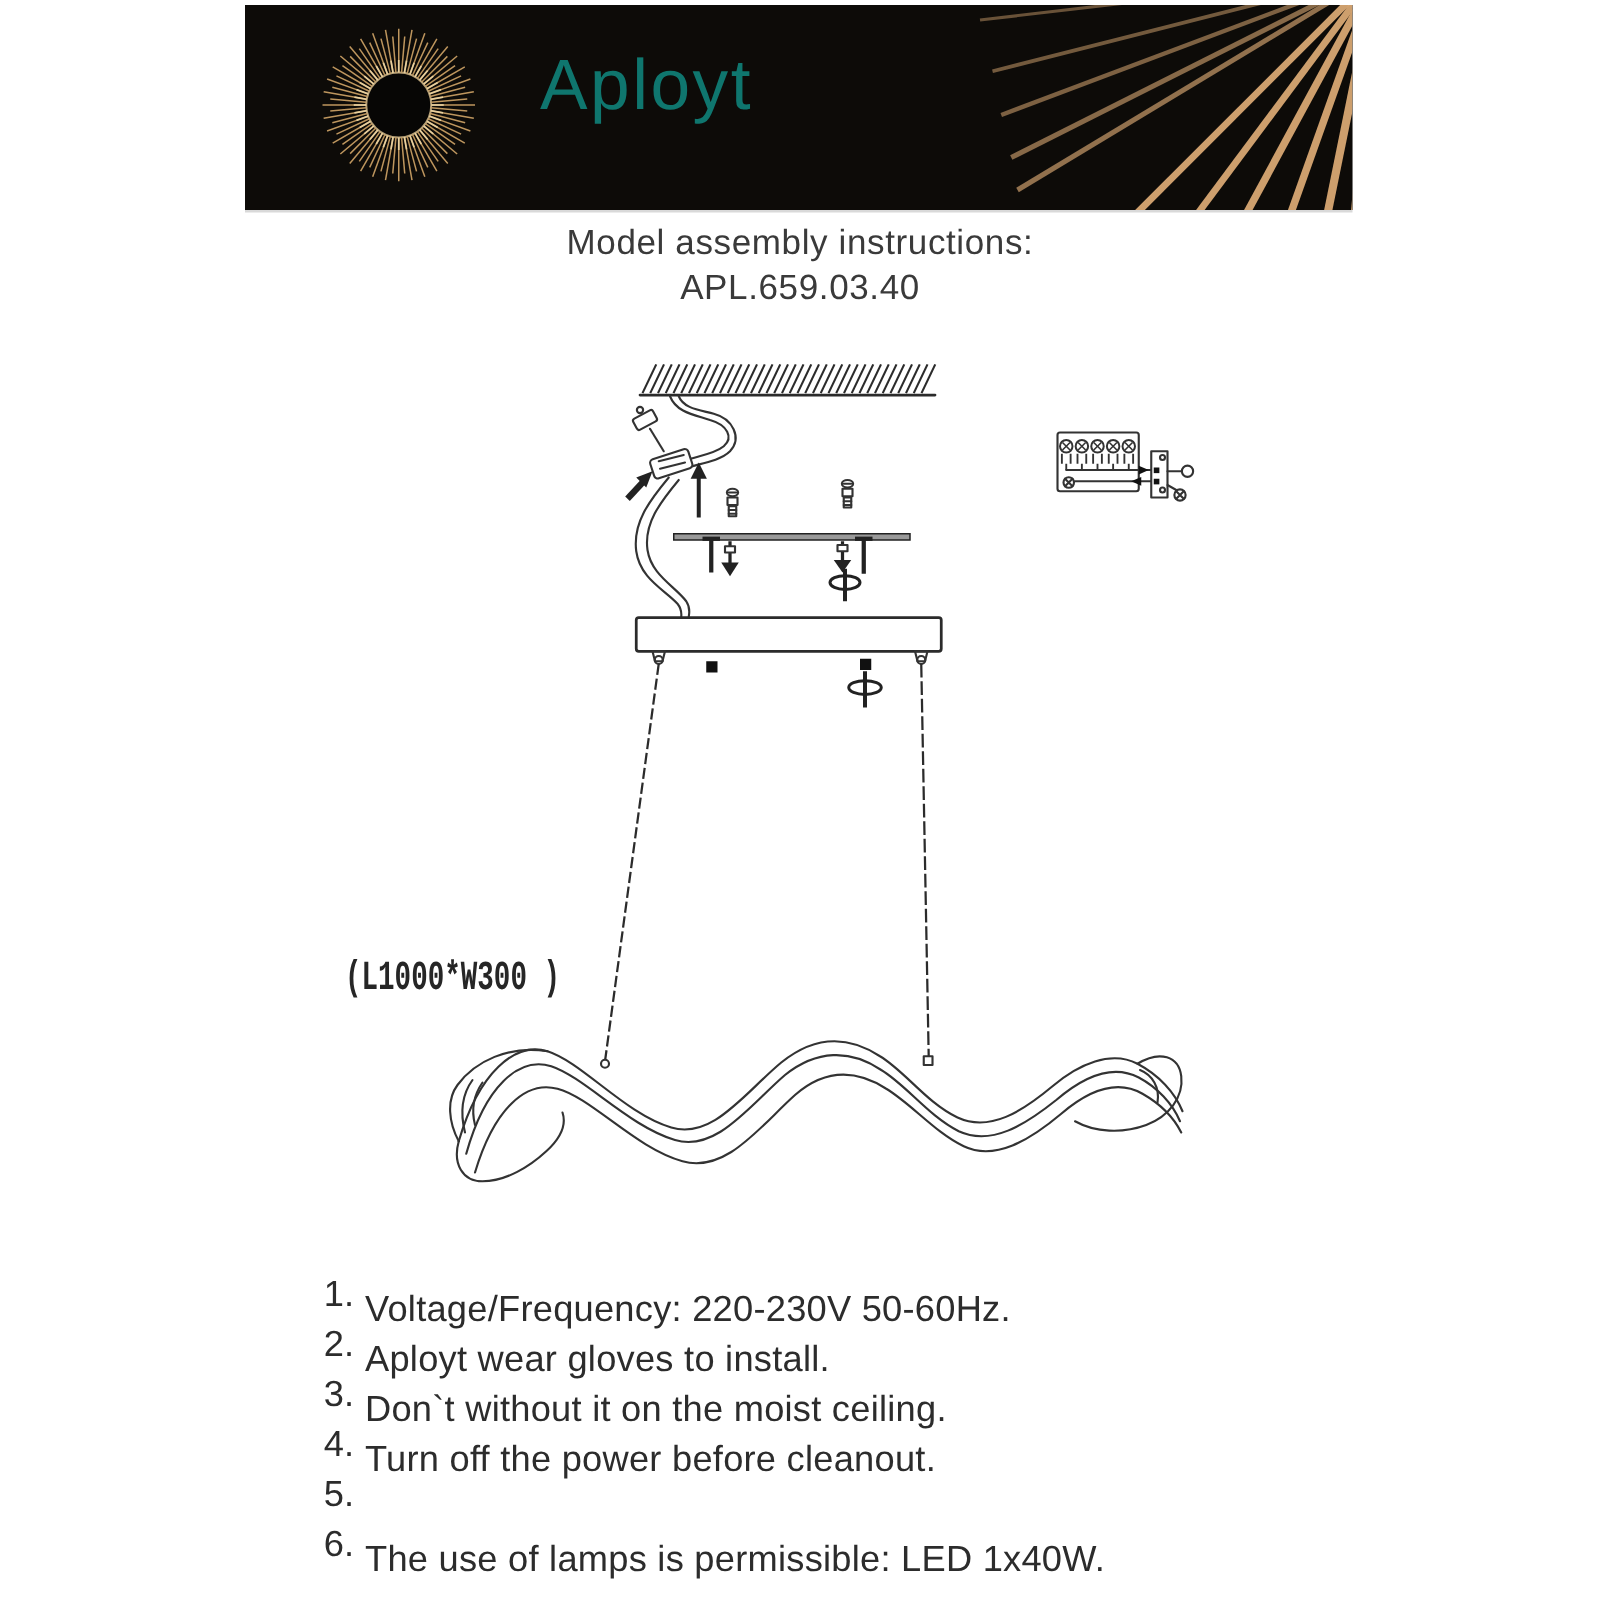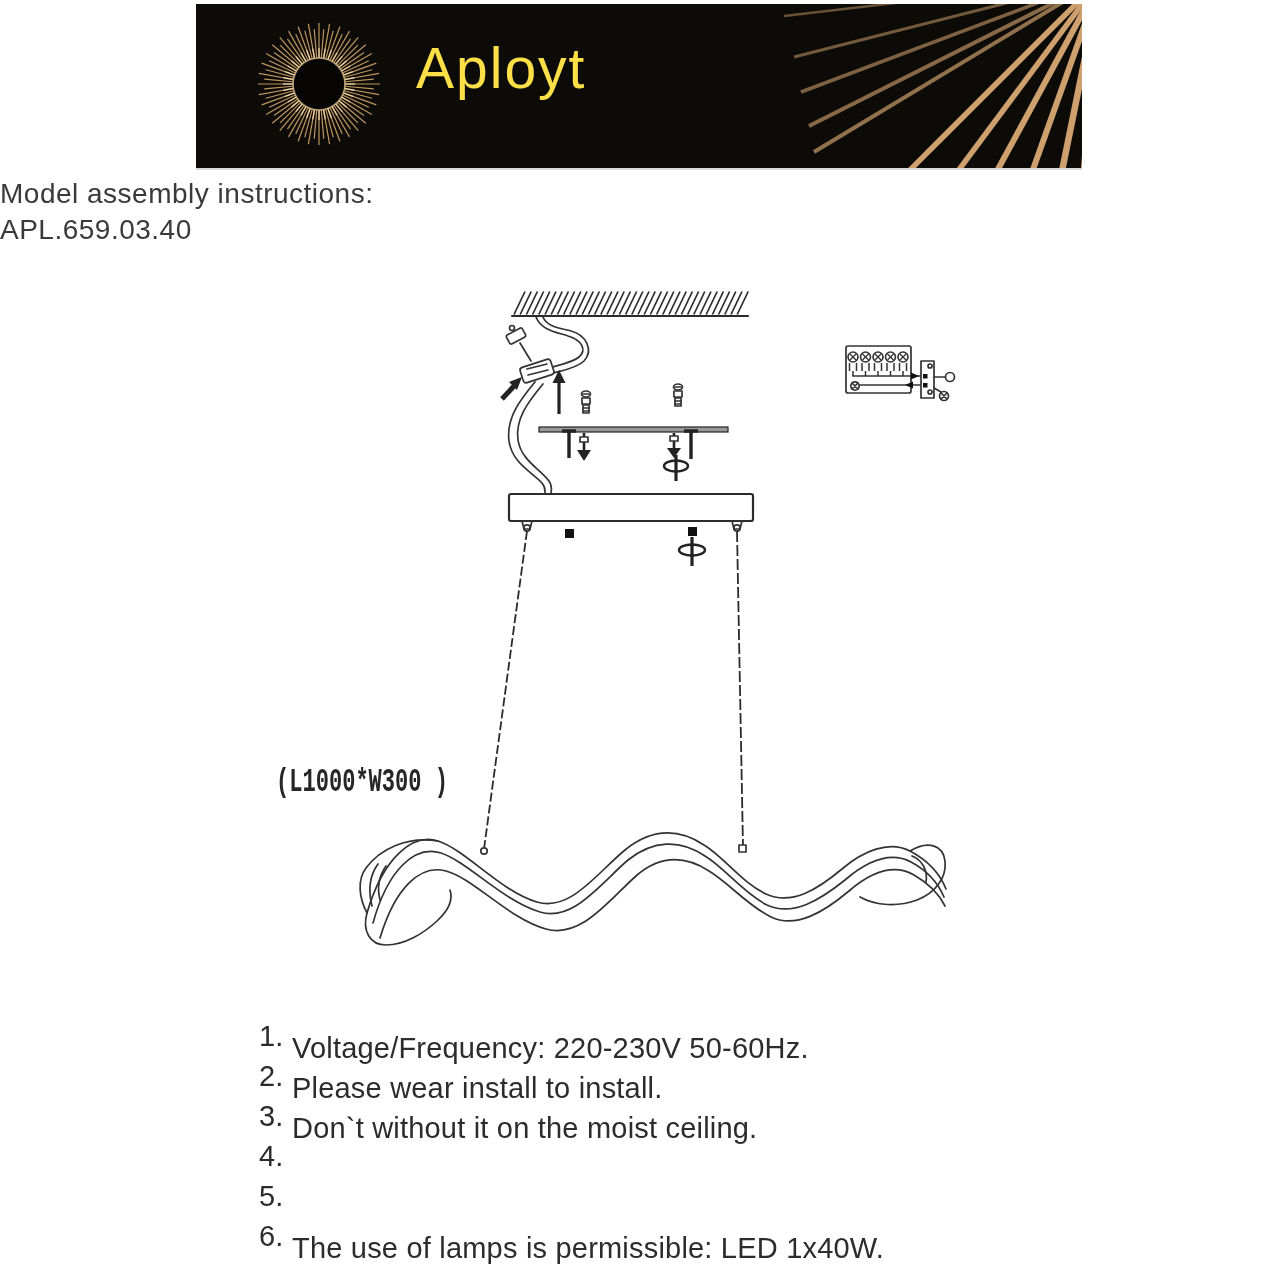--- a/index.html
+++ b/index.html
@@ -3,25 +3,25 @@
 <meta charset="utf-8">
 <style>
   html,body{margin:0;padding:0;background:#fff;}
   .page{position:relative;width:1280px;height:1280px;background:#ffffff;overflow:hidden;
         font-family:"Liberation Sans",sans-serif;color:#303030;}
 
   
   .banner{position:absolute;left:196px;top:4px;width:886px;height:164px;background:#0d0b08;
           overflow:hidden;box-shadow:0 2px 0 rgba(0,0,0,.15);}
   .banner svg{position:absolute;left:0;top:0;}
-  .brand{position:absolute;left:220px;top:36px;font-size:57px;font-weight:300;
-         letter-spacing:2px;color:#fde047;line-height:1;}
+  .brand{position:absolute;left:236px;top:36px;font-size:57px;font-weight:300;
+         letter-spacing:2px;color:#0f766e;line-height:1;}
 
   
-  .title-block{position:absolute;left:0;top:176px;width:1280px;text-align:left;z-index:3;}
+  .title-block{position:absolute;left:0;top:176px;width:1280px;text-align:center;z-index:3;}
   .title-line{font-size:28px;line-height:36px;color:#3a3a3a;letter-spacing:.5px;}
 
   
   .diagram{position:absolute;left:0;top:0;width:1280px;height:1280px;z-index:1;}
   .ln{stroke:#333;fill:none;stroke-width:1.7;stroke-linecap:round;stroke-linejoin:round;}
   .ln2{stroke:#2b2b2b;fill:none;stroke-width:2.2;stroke-linecap:round;}
   .fillw{fill:#ffffff;}
   .dim-label{font-family:"Liberation Mono",monospace;font-weight:bold;font-size:33px;fill:#262626;}
 
   
@@ -365,28 +365,29 @@
     <text x="276" y="791" class="dim-label" textLength="172" lengthAdjust="spacingAndGlyphs">(L1000*W300 )</text>
   </svg>
 
   <ol class="instructions">
     <li>
       <span class="num">1.</span>
       <span class="txt">Voltage/Frequency: 220-230V 50-60Hz.</span>
       </li>
     <li>
       <span class="num">2.</span>
-      <span class="txt">Please wear install to install.</span>
+      <span class="txt">Aployt wear gloves to install.</span>
       </li>
     <li>
       <span class="num">3.</span>
       <span class="txt">Don`t without it on the moist ceiling.</span>
       </li>
     <li>
       <span class="num">4.</span>
+      <span class="txt">Turn off the power before cleanout.</span>
       </li>
     <li>
       <span class="num">5.</span>
       </li>
     <li>
       <span class="num">6.</span>
       <span class="txt">The use of lamps is permissible: LED 1x40W.</span>
       </li>
   </ol>
 </div>

